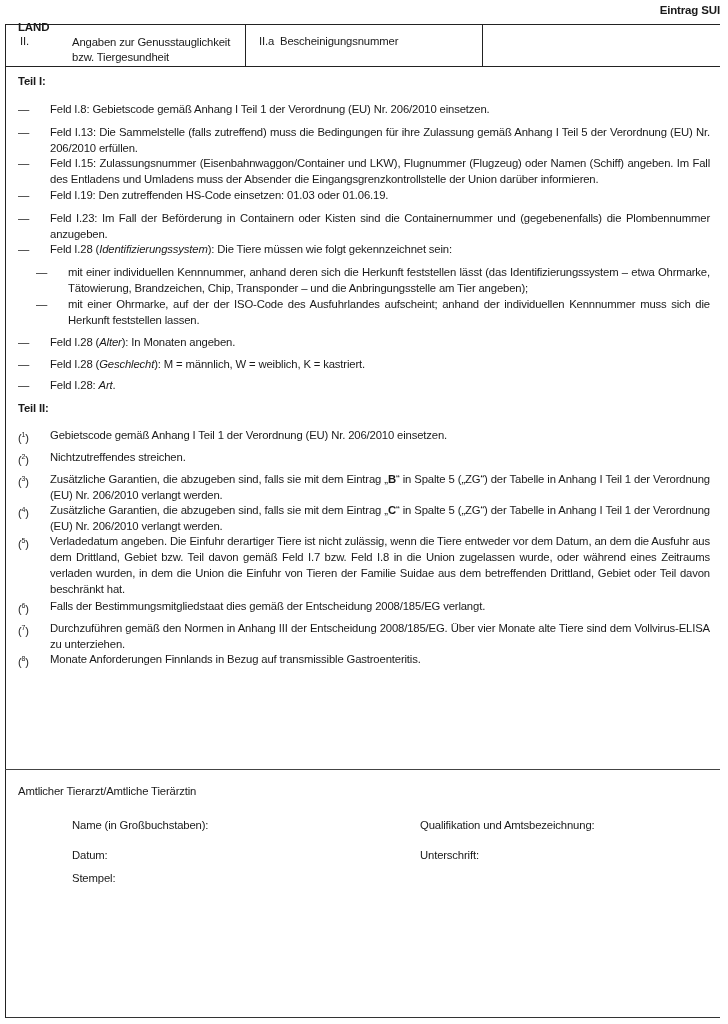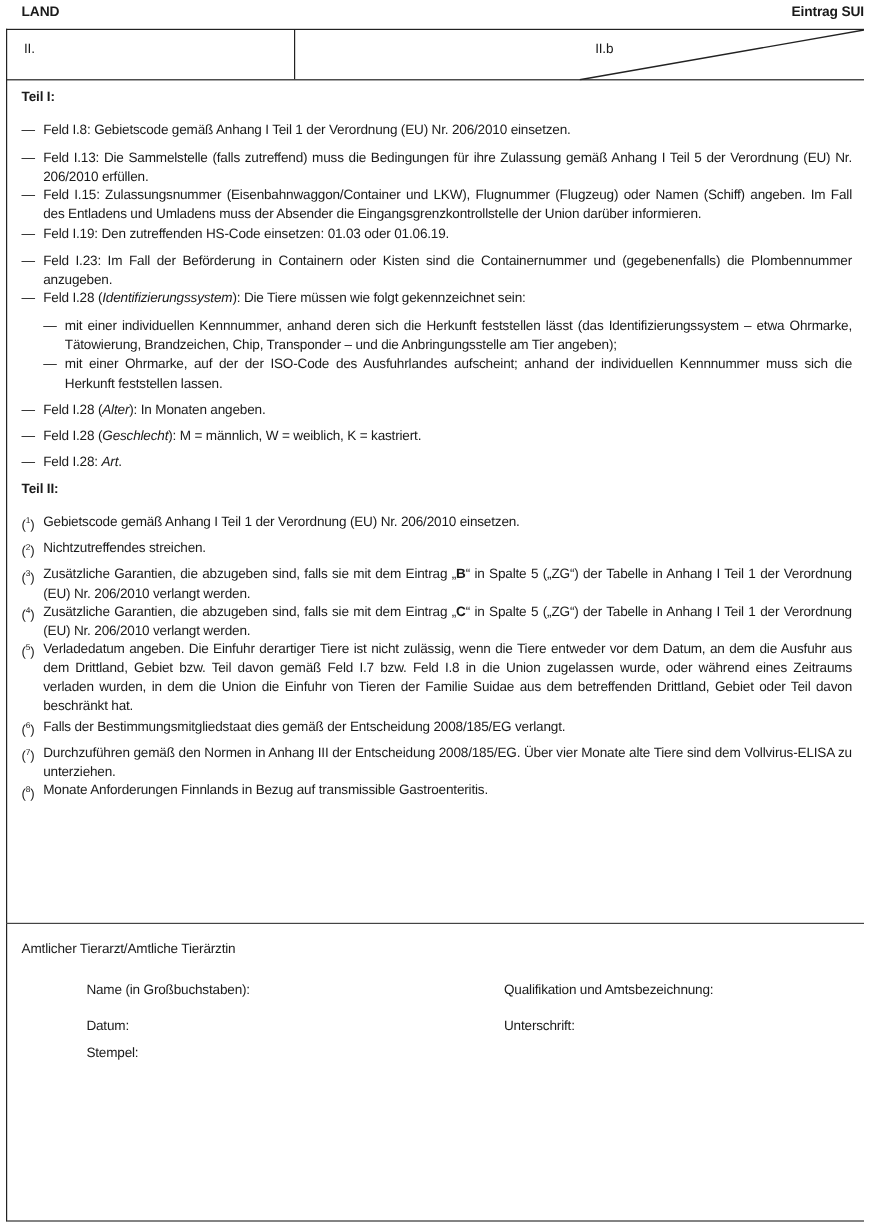--- a/index.html
+++ b/index.html
@@ -2,42 +2,42 @@
 <html><head>
 <meta charset="utf-8">
 <style>
   html, body { margin: 0; padding: 0; background: #ffffff; }
   body {
     width: 728px; height: 1024px; position: relative; overflow: hidden;
     font-family: "Liberation Sans", "DejaVu Sans", sans-serif;
     color: #1a1a1a; font-size: 11.3px; letter-spacing: -0.15px;
   }
   .topbar { position: absolute; left: 18px; right: 8px; top: 4px; height: 16px; font-weight: bold; font-size: 11.5px; }
-  .topbar .left { position: absolute; left: 0; top: 0; }
+  .topbar .left { position: absolute; left: 0; top: 17px; }
   .topbar .right { position: absolute; right: 0; top: 0; }
 
   .frame { position: absolute; left: 5px; top: 24px; width: 715px; height: 994px;
     border-left: 1.3px solid #222; border-bottom: 1.5px solid #333; box-sizing: border-box; }
 
   .header { position: absolute; left: 5px; top: 24px; width: 715px; height: 43px;
     border-top: 1.2px solid #222; border-bottom: 1.2px solid #222; box-sizing: border-box; }
   .hcell { position: absolute; top: 0; height: 100%; box-sizing: border-box; padding-left: 24px; }
   .hc1 { left: 0; width: 241px; border-right: 1.2px solid #222; }
   .hc2 { left: 241px; width: 237px; border-right: 1.2px solid #222; }
   .hc3 { left: 478px; width: 237px; }
   .hc1 .num { position: absolute; left: 15px; top: 10px; }
   .hc1 .txt { position: absolute; left: 67px; top: 10px; line-height: 15px; width: 172px; }
   .hc2 .txt { position: absolute; left: 13px; top: 10px; }
   .hc3 .txt { position: absolute; left: 13px; top: 10px; }
   .hc3 svg { position: absolute; left: 0; top: 0; }
 
   .section-title { position: absolute; left: 18px; font-weight: bold; }
   .item { position: absolute; left: 18px; width: 692px; line-height: 16px; text-align: justify; }
   .item .dash { position: absolute; left: 0; top: 0; }
-  .item .body { margin-left: 18px; display: block; }
+  .item .body { margin-left: 32px; display: block; }
   .sub { left: 36px; width: 674px; }
   .fn .mark { position: absolute; left: 0; top: 0; font-size: 11px; }
   .fn .mark sup { font-size: 7px; }
   .fn .body { }
   i { font-style: italic; }
   b { font-weight: bold; }
 
   .divider { position: absolute; left: 5px; width: 715px; top: 769px; border-top: 1.2px solid #444; }
   .sig { position: absolute; }
 </style>
@@ -47,26 +47,27 @@
 <div class="topbar">
   <span class="left">LAND</span>
   <span class="right">Eintrag SUI</span>
 </div>
 
 <div class="frame"></div>
 
 <div class="header">
   <div class="hcell hc1">
     <span class="num">II.</span>
+    <div class="txt">
+      <div>Angaben zur Genusstauglichkeit</div>
+      <div>bzw. Tiergesundheit</div>
+    </div>
   </div>
-  <div class="hcell hc3">
-    <svg width="237" height="42">
-      <line x1="0" y1="41.5" x2="237" y2="0" stroke="#222" stroke-width="1.2"></line>
-    </svg>
-    <span class="txt">II.b</span>
+  <div class="hcell hc2">
+    <span class="txt" style="white-space:pre">II.a  Bescheinigungsnummer</span>
   </div>
 </div>
 
 <div class="section-title" style="top:75px">Teil I:</div>
 
 <div class="item" style="top:101px">
   <span class="dash">—</span>
   <span class="body">Feld I.8: Gebietscode gemäß Anhang I Teil 1 der Verordnung (EU) Nr. 206/2010 einsetzen.</span>
 </div>
 <div class="item" style="top:124px">

